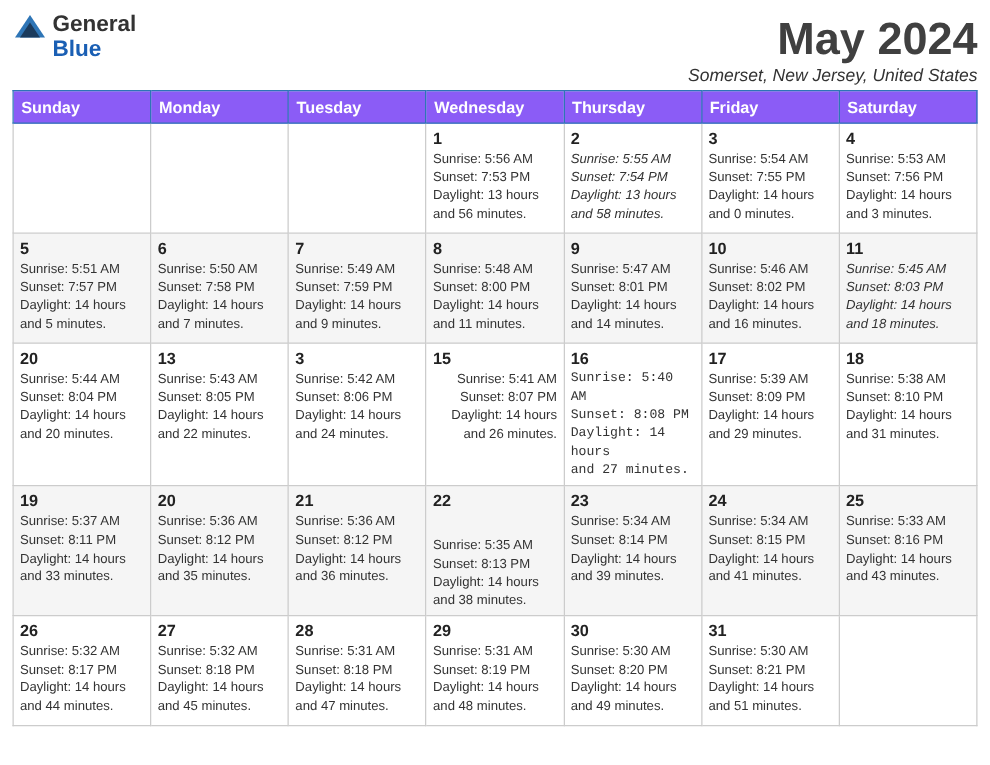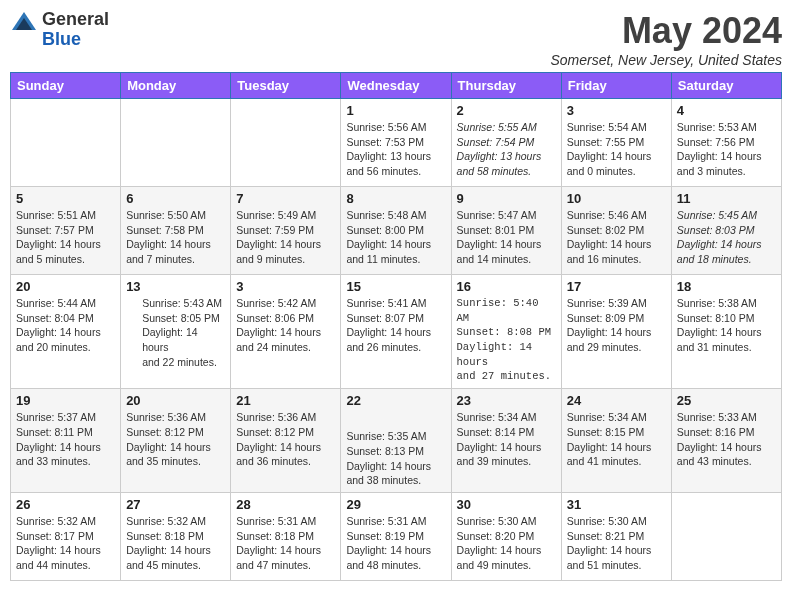--- a/index.html
+++ b/index.html
@@ -205,35 +205,35 @@
       <tr>
         <td>
           <div class="day-num">20</div>
           <div class="day-info" style="white-space: pre-line;">Sunrise: 5:44 AM
 Sunset: 8:04 PM
 Daylight: 14 hours
 and 20 minutes.</div>
         </td>
         <td>
           <div class="day-num">13</div>
-          <div class="day-info" style="white-space: pre-line; margin-left: 16px;">Sunrise: 5:43 AM
+          <div class="day-info" style="white-space: pre-line;">Sunrise: 5:43 AM
 Sunset: 8:05 PM
 Daylight: 14 hours
 and 22 minutes.</div>
         </td>
         <td>
           <div class="day-num">3</div>
           <div class="day-info" style="white-space: pre-line;">Sunrise: 5:42 AM
 Sunset: 8:06 PM
 Daylight: 14 hours
 and 24 minutes.</div>
         </td>
         <td>
           <div class="day-num">15</div>
-          <div class="day-info" style="white-space: pre-line;">Sunrise: 5:41 AM
+          <div class="day-info" style="white-space: pre-line; text-align: right;">Sunrise: 5:41 AM
 Sunset: 8:07 PM
 Daylight: 14 hours
 and 26 minutes.</div>
         </td>
         <td>
           <div class="day-num">16</div>
           <div class="day-info" style="white-space: pre-line; font-family: Liberation Mono, monospace;">Sunrise: 5:40 AM
 Sunset: 8:08 PM
 Daylight: 14 hours
 and 27 minutes.</div>

